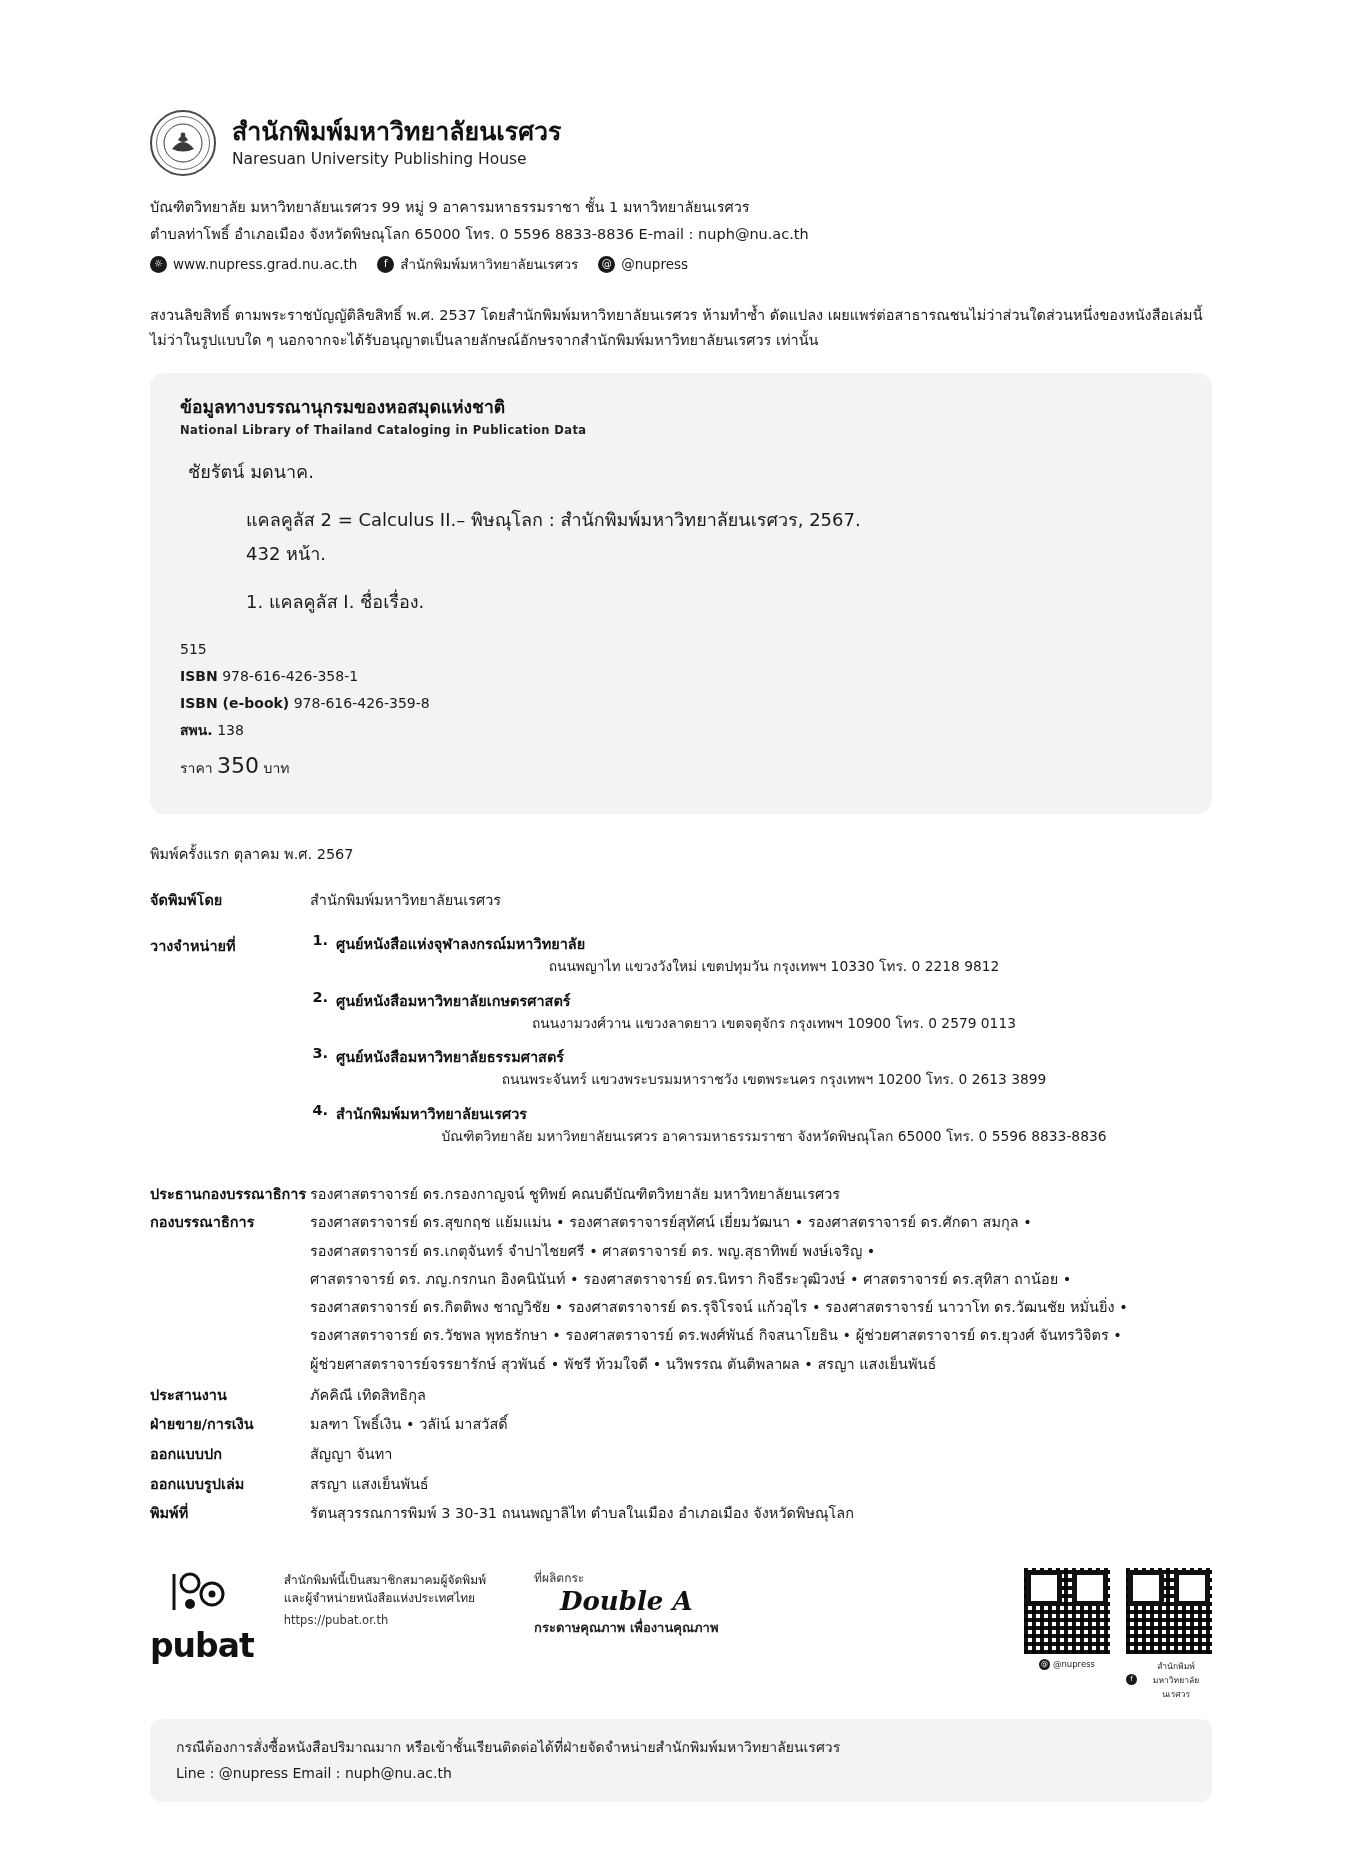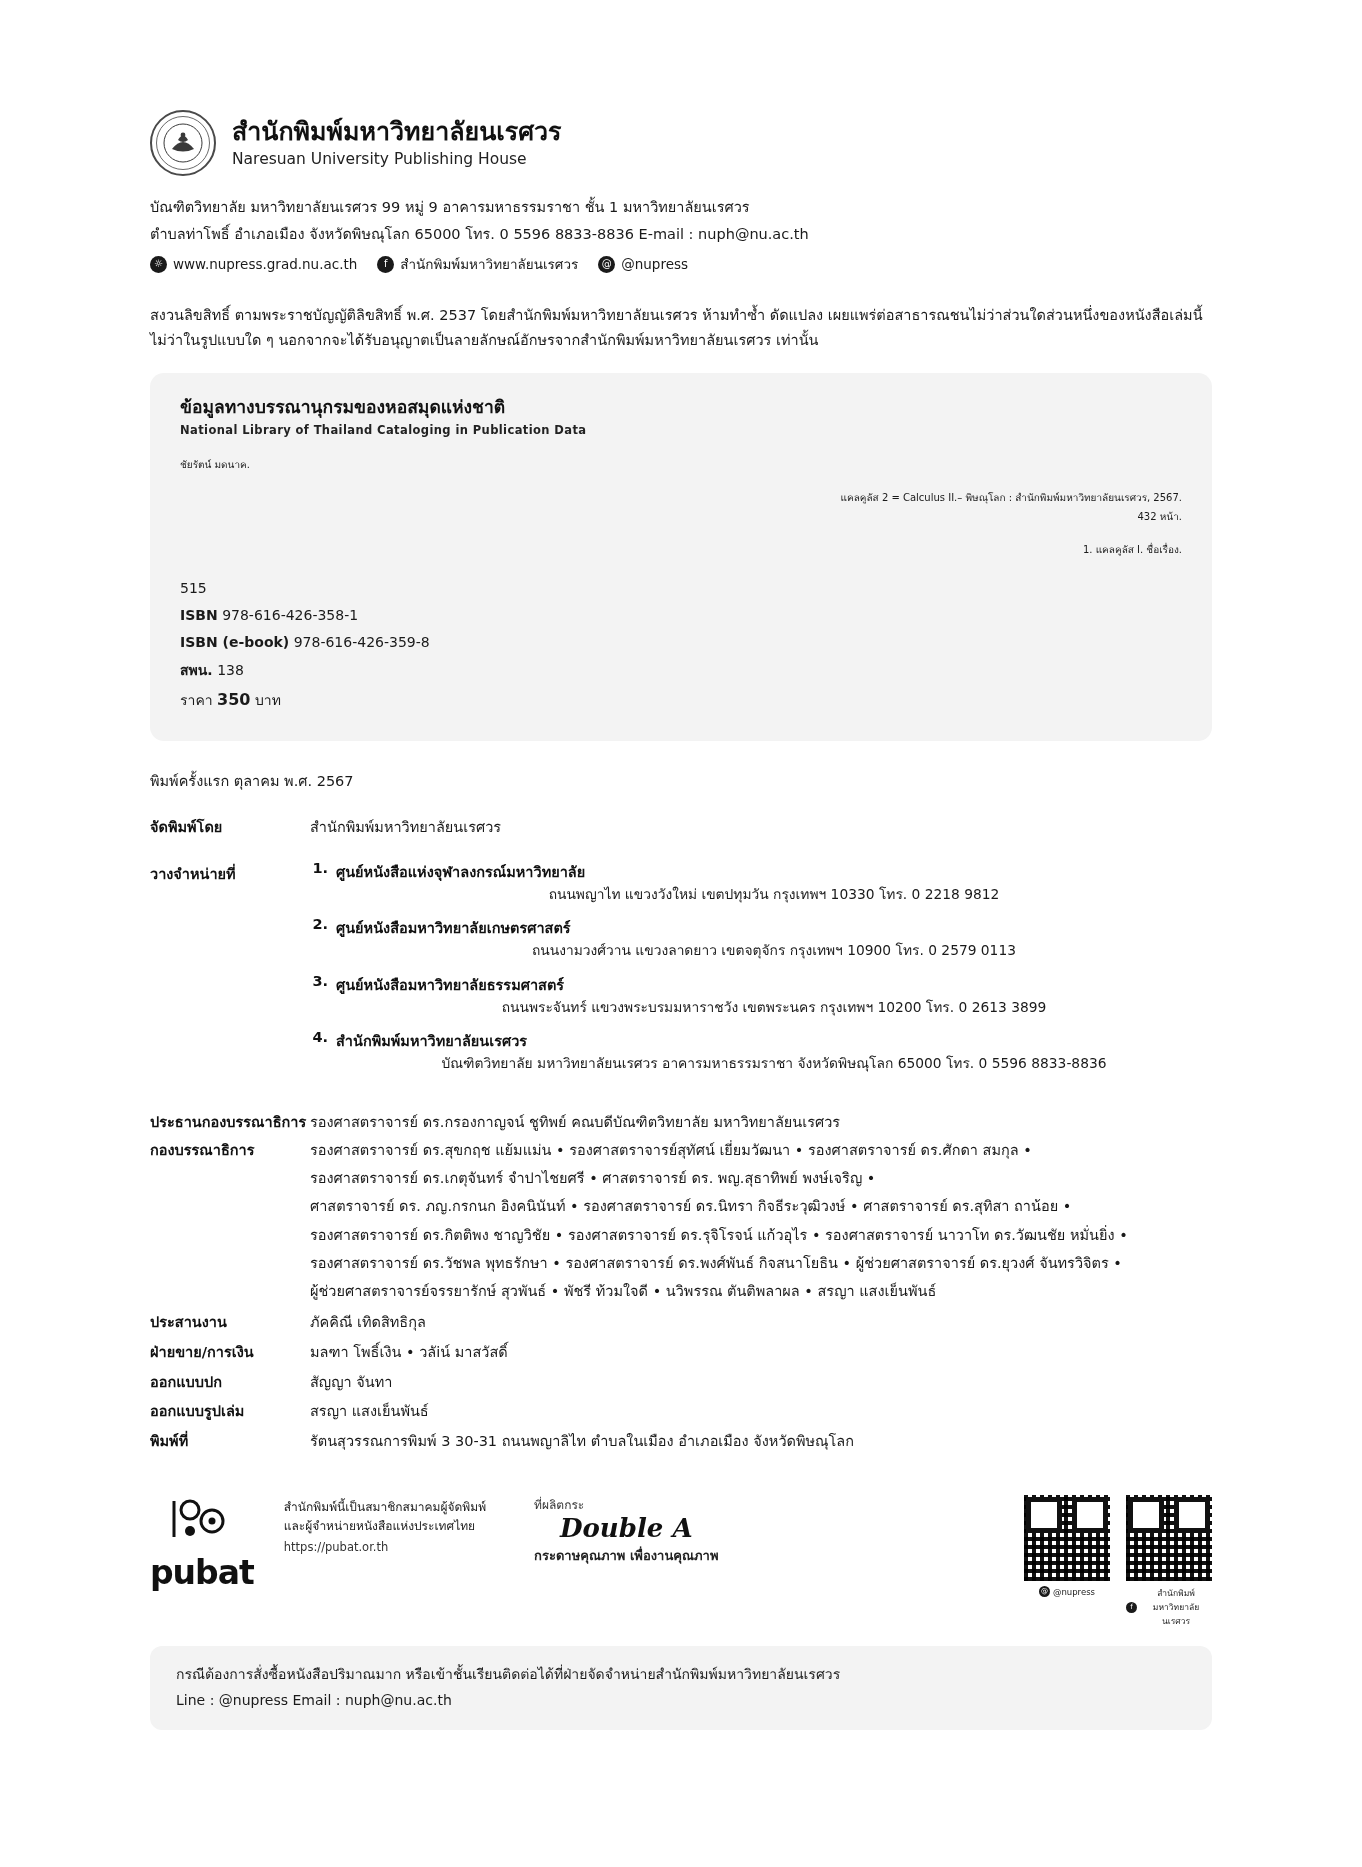--- a/index.html
+++ b/index.html
@@ -116,26 +116,26 @@
     color: #111;
     line-height: 1.4;
   }
   .cip-title-en {
     font-size: 11.5px;
     font-weight: bold;
     letter-spacing: 0.4px;
     color: #222;
     margin-top: 3px;
   }
-  .cip-body { margin-top: 18px; font-size: 10px; line-height: 1.9; color: #1a1a1a; }
-  .cip-indent-1 { margin-left: 58px; text-align: right; }
+  .cip-body { margin-top: 18px; font-size: 18px; line-height: 1.9; color: #1a1a1a; margin-left: 8px; }
+  .cip-indent-1 { margin-left: 58px; }
   .cip-gap { height: 14px; }
   .cip-meta { margin-top: 16px; font-size: 14px; line-height: 1.95; }
   .cip-meta b { font-weight: bold; }
-  .price-num { font-size: 16px; font-weight: bold; }
+  .price-num { font-size: 22px; font-weight: normal; }
 
   
   .print-first {
     margin-top: 28px;
     font-size: 14.5px;
     color: #1a1a1a;
   }
 
   .rowlist { margin-top: 22px; }
   .row {

